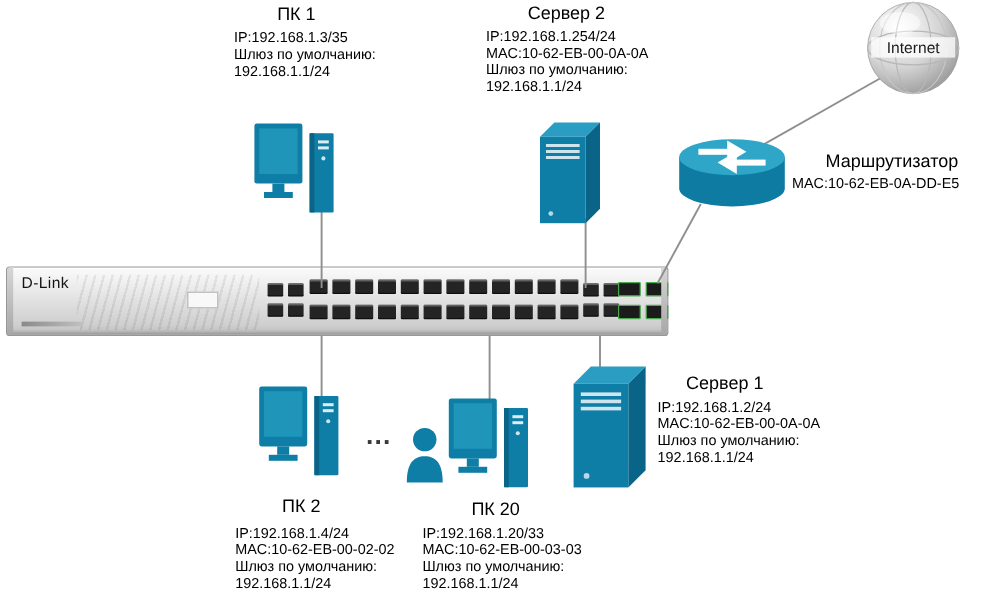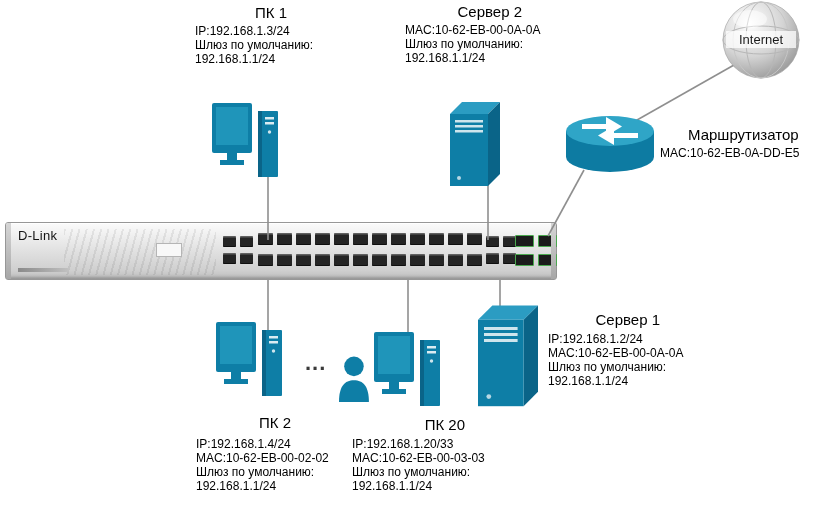--- a/index.html
+++ b/index.html
@@ -1,21 +1,21 @@
 <!DOCTYPE html>
 <html><head>
 <meta charset="utf-8">
 <style>
   html,body{margin:0;padding:0;background:#fff;}
   .stage{
     position:relative;width:839px;height:506px;background:#fff;overflow:hidden;
     font-family:"Liberation Sans", sans-serif;color:#000;
   }
   
-  .node-label{position:absolute;font-size:15px;text-align:right;white-space:nowrap;}
+  .node-label{position:absolute;font-size:15px;text-align:center;white-space:nowrap;}
   .node-label.left{text-align:left;margin-left:28px;}
   .node-details{position:absolute;font-size:12px;line-height:14px;white-space:nowrap;}
   .ellipsis{position:absolute;font-size:22px;font-weight:bold;color:#3a3a3a;letter-spacing:1px;}
   
   .switch{
     position:absolute;left:5px;top:222px;width:552px;height:58px;
     background:linear-gradient(180deg,#fbfbfb 0%,#e6e6e6 40%,#cfcfcf 85%,#bdbdbd 100%);
     border:1px solid #979797;border-radius:3px;box-sizing:border-box;
     box-shadow:inset 0 1px 0 #fff, inset 0 -2px 3px rgba(0,0,0,.22);
     z-index:1;
@@ -197,27 +197,28 @@
       <ellipse cx="761" cy="40" rx="38" ry="14" fill="none" stroke="#b7b7b7"></ellipse>
       <ellipse cx="750" cy="19" rx="17" ry="9" fill="#ffffff" opacity="0.5"></ellipse>
       <rect x="726" y="31" width="70" height="17" fill="#ffffff" opacity="0.75"></rect>
       <text x="761" y="44" text-anchor="middle" font-size="13" fill="#1a1a1a">Internet</text>
     </g>
   </svg>
 
   <div class="labels">
     <div class="node-label" style="left:207px;top:4px;width:80px">ПК 1</div>
     <div class="node-details" style="left:195px;top:24px">
-        <div>IP:192.168.1.3/24</div>
+        <div>IP:192.168.1.3/35</div>
         <div>Шлюз по умолчанию:</div>
         <div>192.168.1.1/24</div>
       </div>
 
     <div class="node-label" style="left:422px;top:3px;width:100px">Сервер 2</div>
     <div class="node-details" style="left:405px;top:23px">
+        <div>IP:192.168.1.254/24</div>
         <div>MAC:10-62-EB-00-0A-0A</div>
         <div>Шлюз по умолчанию:</div>
         <div>192.168.1.1/24</div>
       </div>
 
     <div class="node-label left" style="left:660px;top:126px;width:140px">Маршрутизатор</div>
     <div class="node-details" style="left:660px;top:146px">
         <div>MAC:10-62-EB-0A-DD-E5</div>
       </div>
 
@@ -230,21 +231,21 @@
       </div>
 
     <div class="node-label" style="left:211px;top:414px;width:80px">ПК 2</div>
     <div class="node-details" style="left:196px;top:437px">
         <div>IP:192.168.1.4/24</div>
         <div>MAC:10-62-EB-00-02-02</div>
         <div>Шлюз по умолчанию:</div>
         <div>192.168.1.1/24</div>
       </div>
 
-    <div class="node-label" style="left:385px;top:416px;width:80px">ПК 20</div>
+    <div class="node-label" style="left:373px;top:416px;width:80px">ПК 20</div>
     <div class="node-details" style="left:352px;top:437px">
         <div>IP:192.168.1.20/33</div>
         <div>MAC:10-62-EB-00-03-03</div>
         <div>Шлюз по умолчанию:</div>
         <div>192.168.1.1/24</div>
       </div>
 
     <div class="ellipsis" style="left:305px;top:350px">...</div>
   </div>
 </div>

